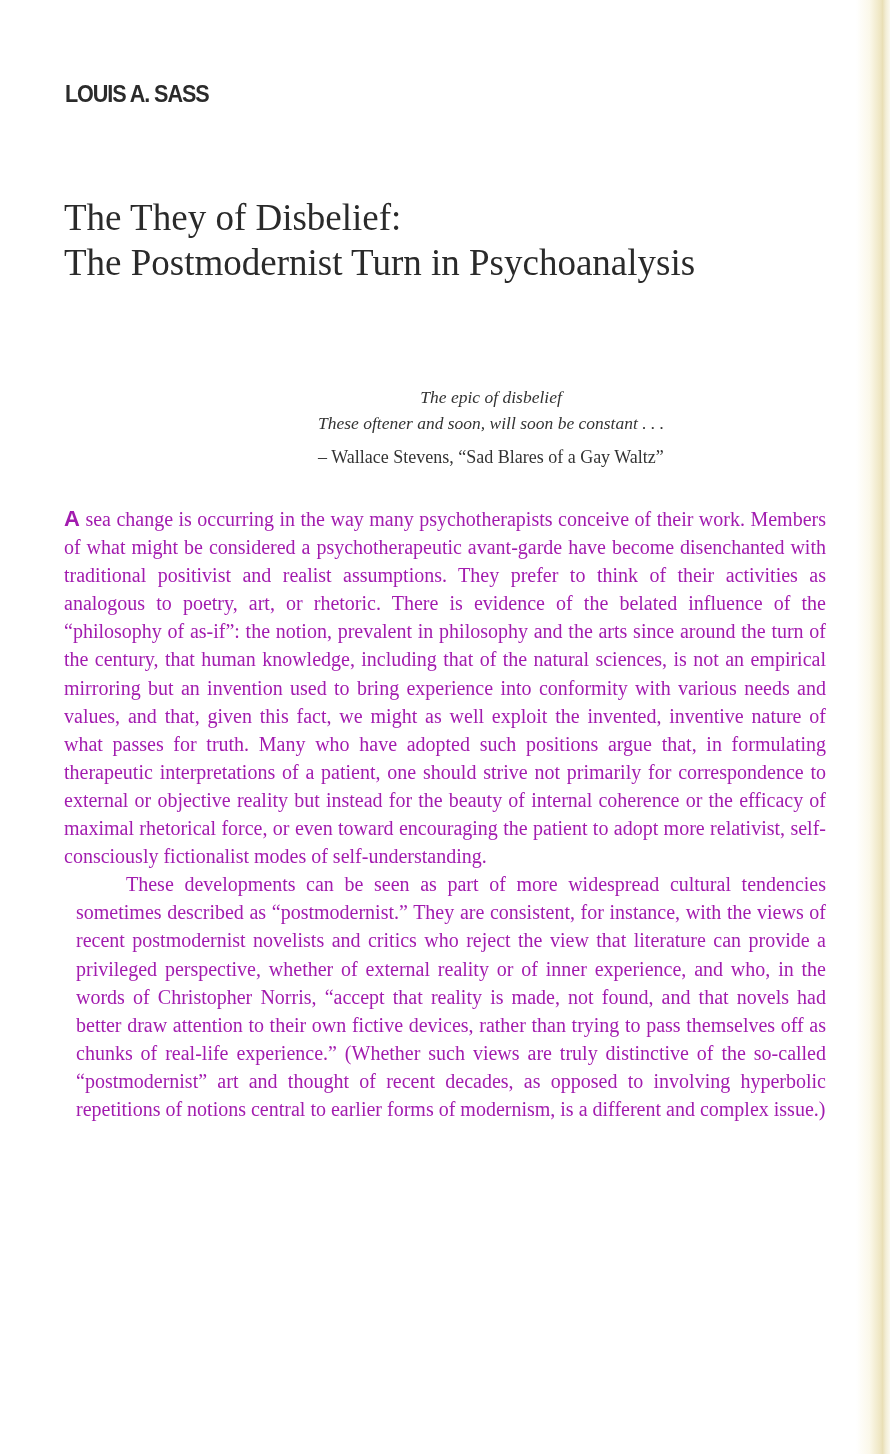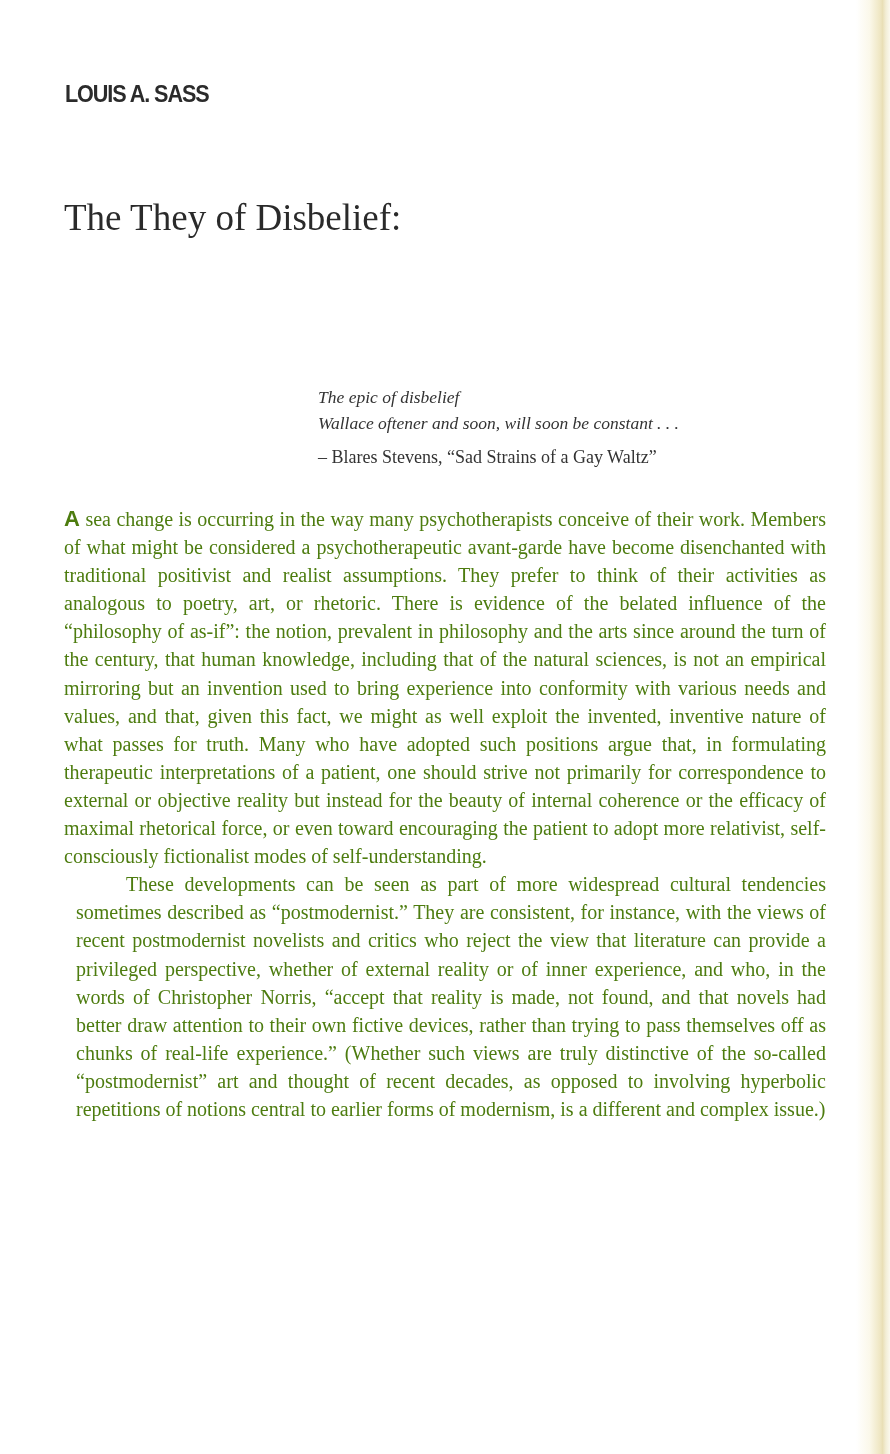--- a/index.html
+++ b/index.html
@@ -21,46 +21,47 @@
   }
   .title {
     position: absolute; left: 64px; top: 195px; margin: 0;
     font-weight: normal; font-size: 37px; line-height: 45px; color: #2a2a2a;
   }
   .title span { display: block; }
   .epigraph {
     position: absolute; left: 318px; top: 384px; font-size: 17.5px; line-height: 26px;
     color: #333;
   }
-  .epigraph .line { display: block; font-style: italic; }
+  .epigraph .line { display: block; font-style: italic; text-align: center; }
   .epigraph .attr { display: block; margin-top: 8px; font-size: 18px; }
   .body {
     position: absolute; left: 64px; top: 505px; width: 762px;
-    font-size: 20px; line-height: 28.1px; color: #4d7c0f;
+    font-size: 20px; line-height: 28.1px; color: #a21caf;
   }
   .body p { margin: 0; text-align: justify; text-align-last: left; }
   .body p + p { text-indent: 50px; margin-left: 12px; }
   .dropcap {
     font-family: "Liberation Sans", "DejaVu Sans", sans-serif;
     font-weight: bold; font-size: 22px;
   }
 </style>
 </head>
 <body>
 
 <div class="page-edge"></div>
 
 <div class="author">LOUIS A. SASS</div>
 
 <h1 class="title">
   <span>The They of Disbelief:</span>
+  <span>The Postmodernist Turn in Psychoanalysis</span>
 </h1>
 
 <div class="epigraph">
   <span class="line">The epic of disbelief</span>
-  <span class="line">Wallace oftener and soon, will soon be constant . . .</span>
-  <span class="attr">– Blares Stevens, “Sad Strains of a Gay Waltz”</span>
+  <span class="line">These oftener and soon, will soon be constant . . .</span>
+  <span class="attr">– Wallace Stevens, “Sad Blares of a Gay Waltz”</span>
 </div>
 
 <div class="body">
   <p><span class="dropcap">A</span><span> sea change is occurring in the way many psychotherapists conceive of their work. Members of what might be considered a psychotherapeutic avant-garde have become disenchanted with traditional positivist and realist assumptions. They prefer to think of their activities as analogous to poetry, art, or rhetoric. There is evidence of the belated influence of the “philosophy of as-if”: the notion, prevalent in philosophy and the arts since around the turn of the century, that human knowledge, including that of the natural sciences, is not an empirical mirroring but an invention used to bring experience into conformity with various needs and values, and that, given this fact, we might as well exploit the invented, inventive nature of what passes for truth. Many who have adopted such positions argue that, in formulating therapeutic interpretations of a patient, one should strive not primarily for correspondence to external or objective reality but instead for the beauty of internal coherence or the efficacy of maximal rhetorical force, or even toward encouraging the patient to adopt more relativist, self-consciously fictionalist modes of self-understanding.</span></p>
   <p>These developments can be seen as part of more widespread cultural tendencies sometimes described as “postmodernist.” They are consistent, for instance, with the views of recent postmodernist novelists and critics who reject the view that literature can provide a privileged perspective, whether of external reality or of inner experience, and who, in the words of Christopher Norris, “accept that reality is made, not found, and that novels had better draw attention to their own fictive devices, rather than trying to pass themselves off as chunks of real-life experience.” (Whether such views are truly distinctive of the so-called “postmodernist” art and thought of recent decades, as opposed to involving hyperbolic repetitions of notions central to earlier forms of modernism, is a different and complex issue.)</p>
 </div>
 
 </body></html>

